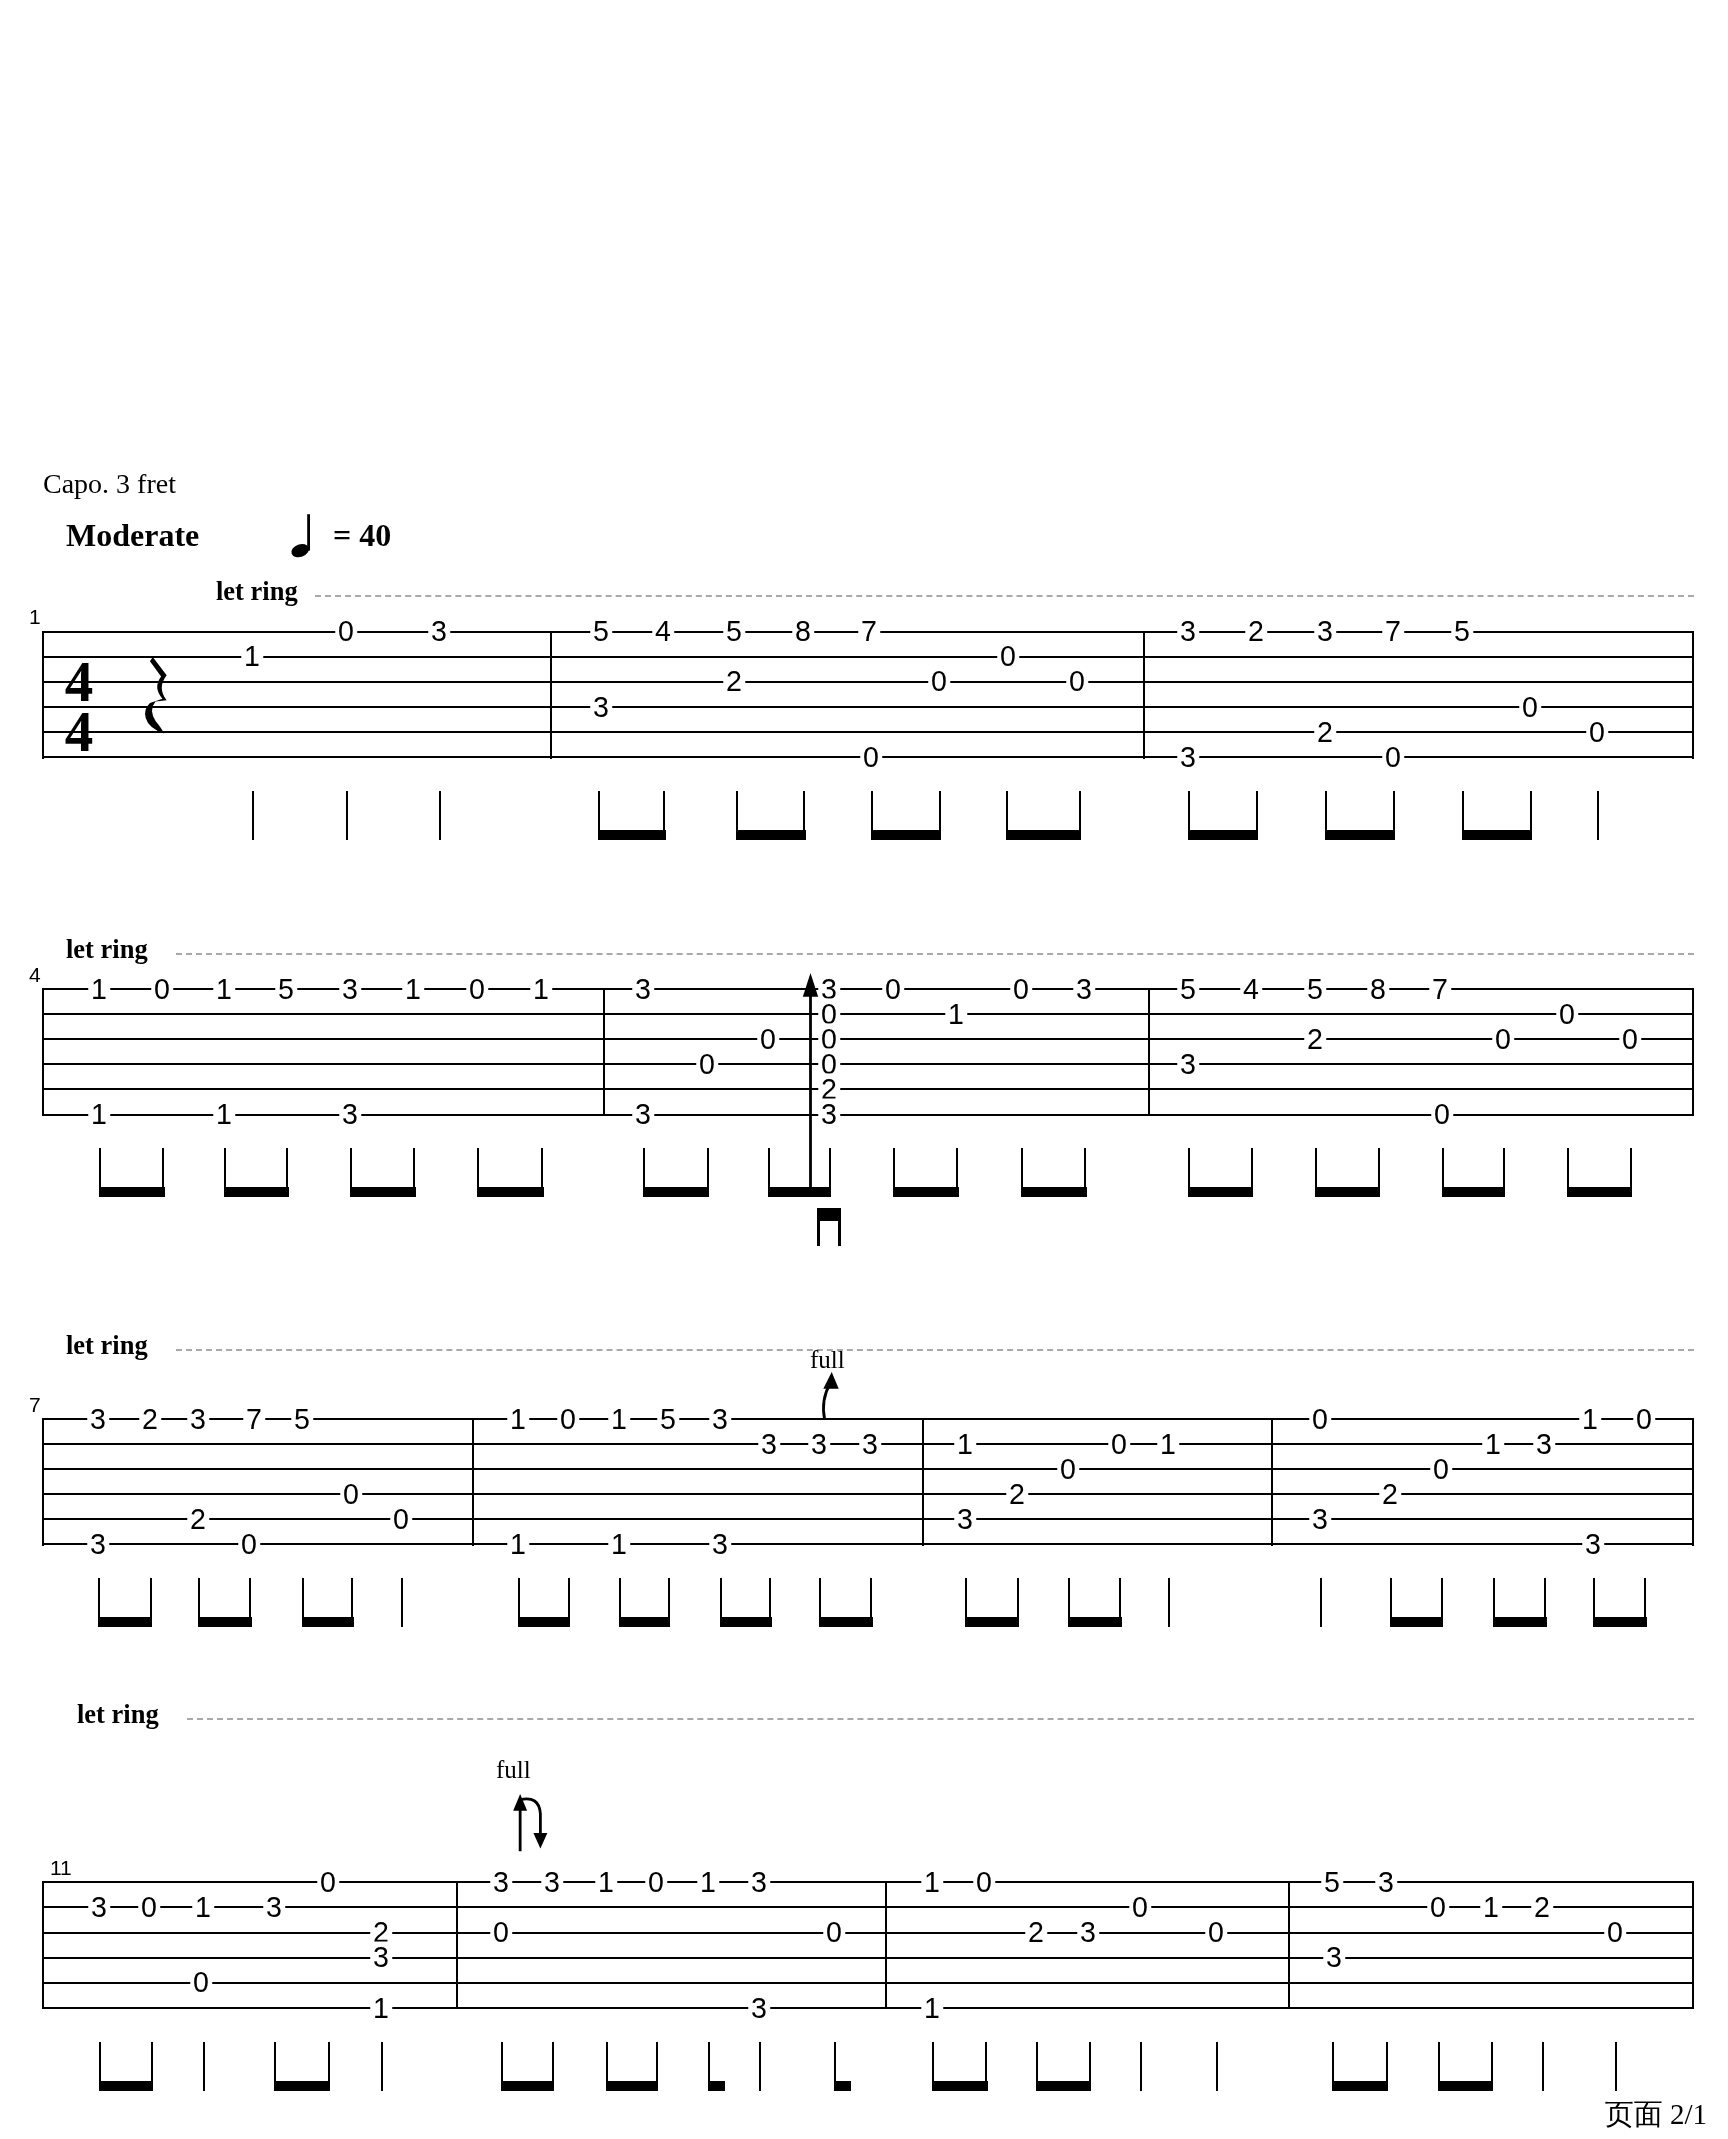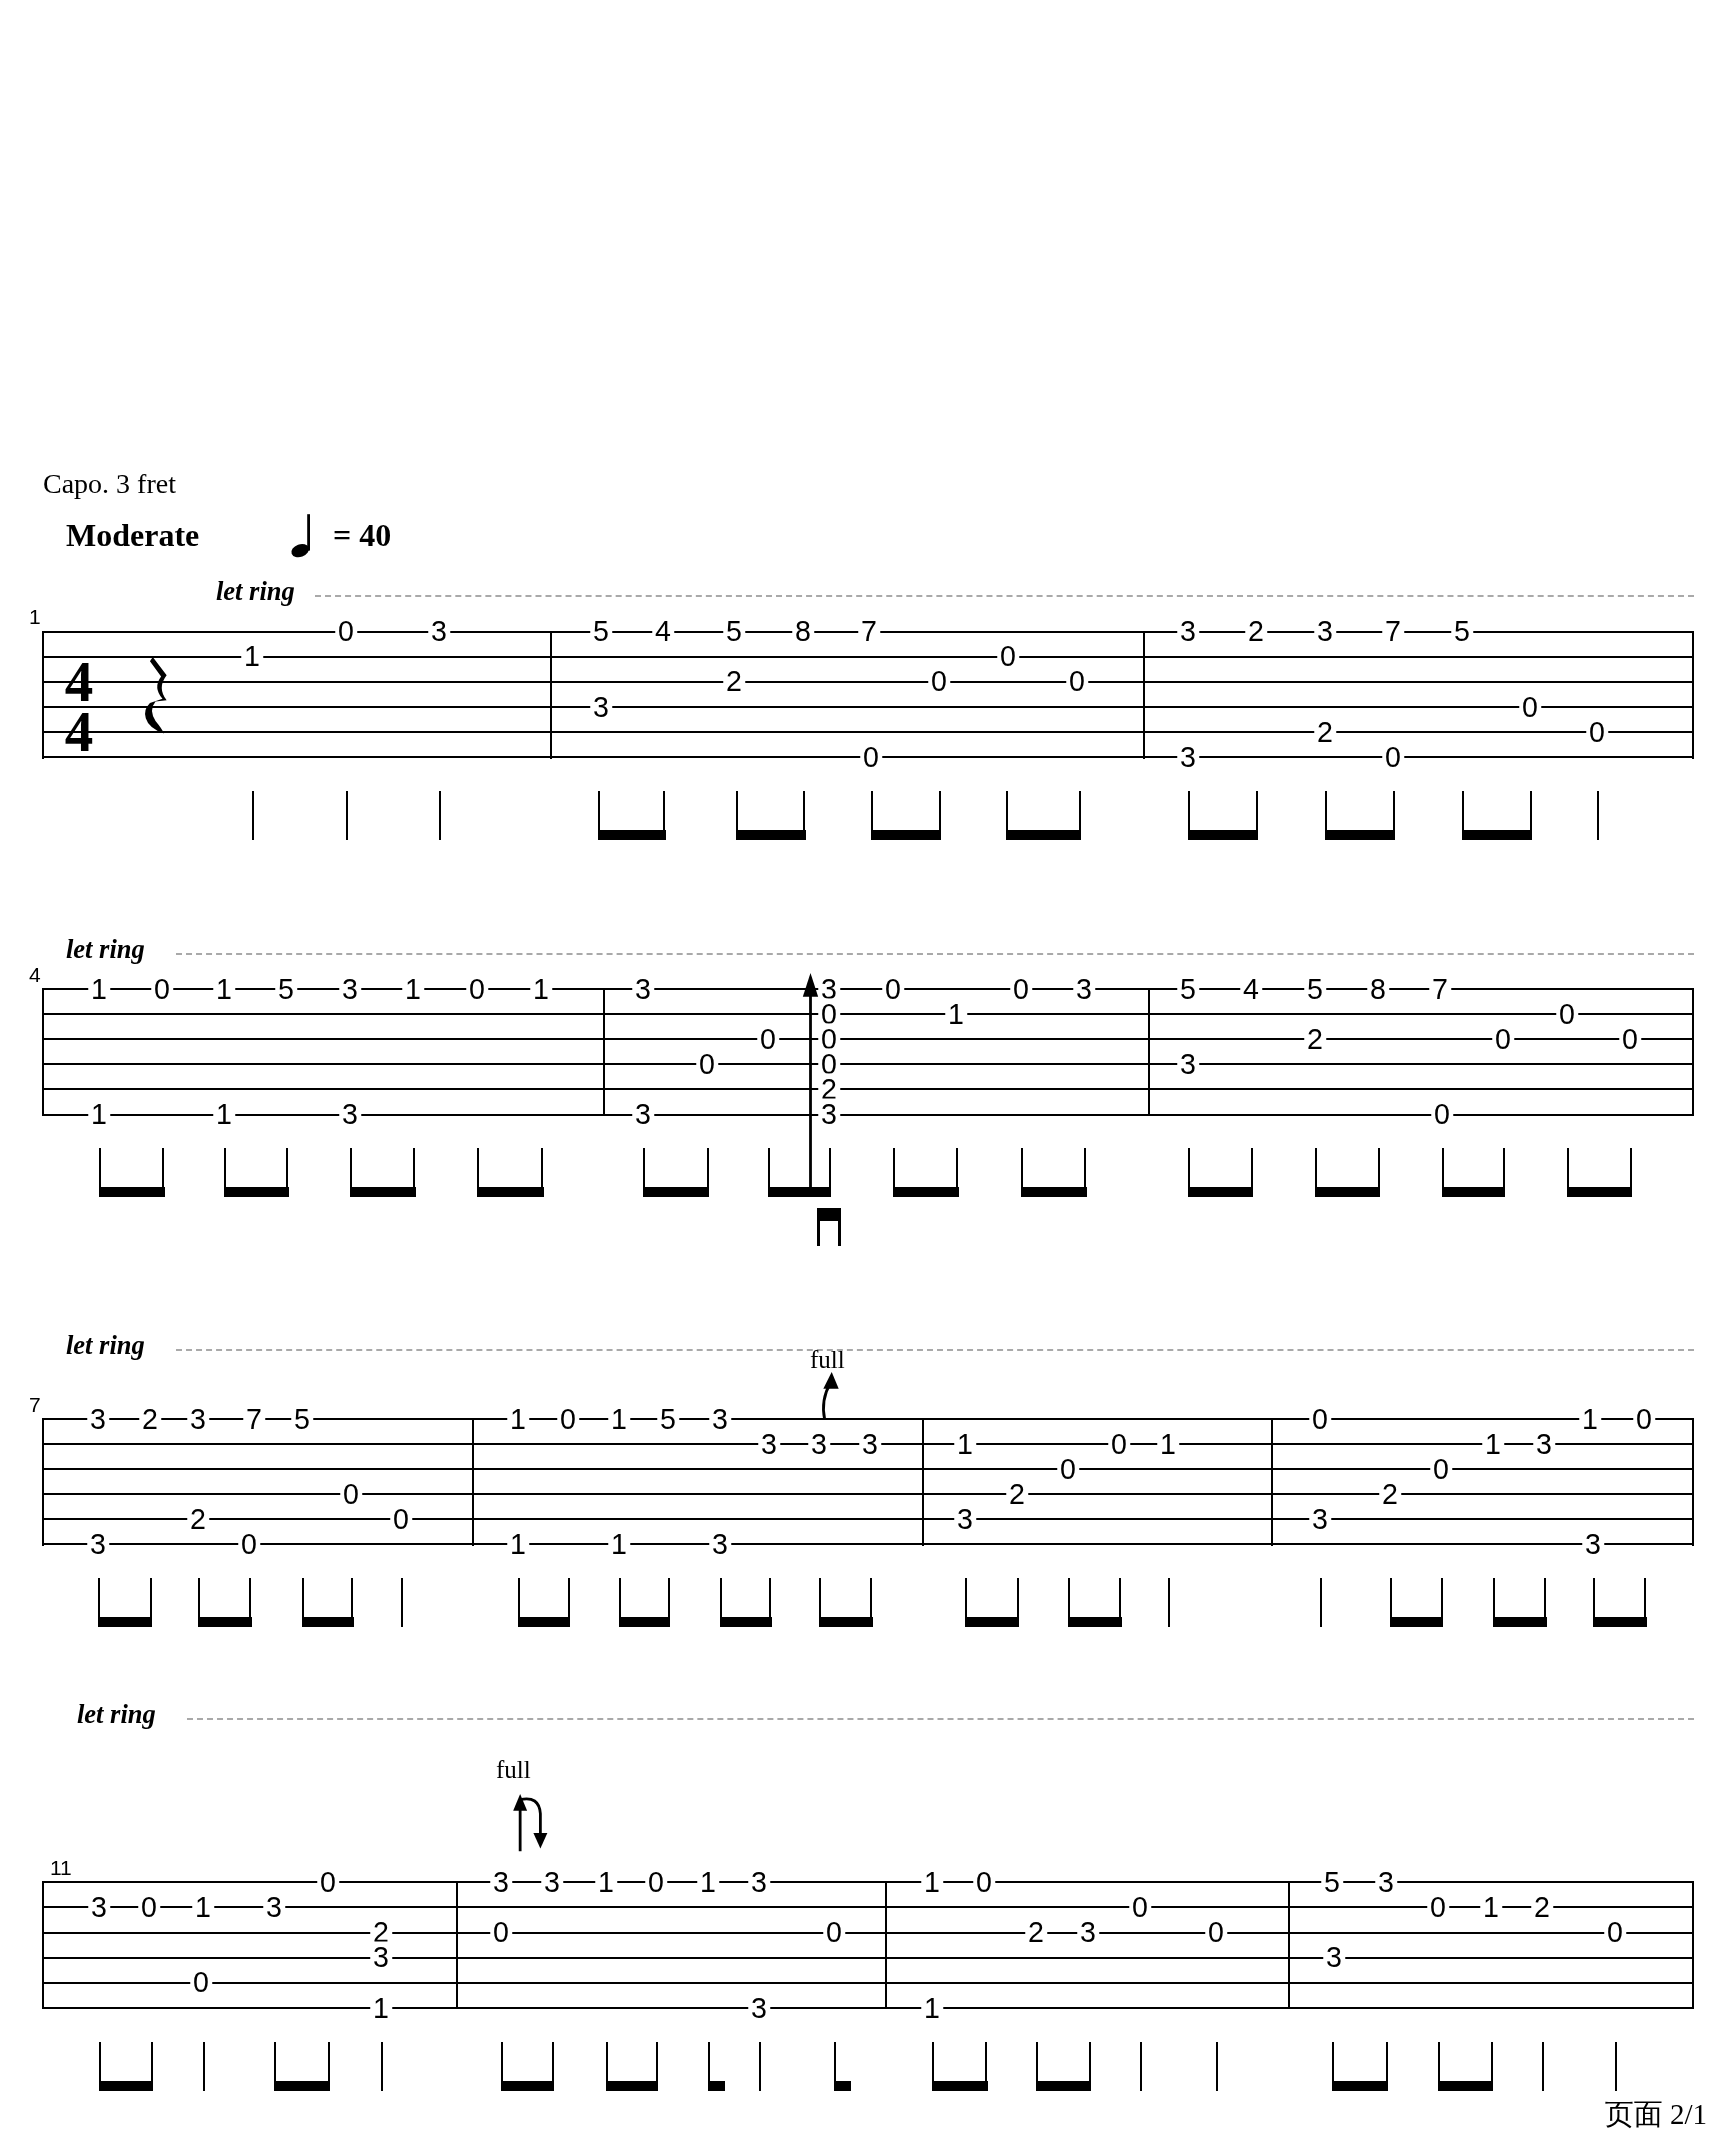--- a/index.html
+++ b/index.html
@@ -14,21 +14,21 @@
   #tempo-eq{left:333px;top:517px;font-size:32px;font-weight:bold;}
   #footer{right:21px;top:2095px;font-size:29px;}
   .staff-line{position:absolute;height:2.1px;background:#000;}
   .barline{position:absolute;width:2.1px;background:#000;}
   .note{position:absolute;transform:translate(-50%,-50%);background:#fff;
         font-family:"Liberation Sans", sans-serif;font-size:28.6px;line-height:31px;
         padding:0 2.8px;white-space:nowrap;}
   .stem{position:absolute;width:2.1px;background:#000;}
   .beam{position:absolute;height:9.8px;background:#000;}
   .stub{position:absolute;height:9.8px;background:#000;}
-  .letring{position:absolute;font-size:26.5px;font-style:italic;font-weight:bold;font-family:"Liberation Serif",serif;}
+  .letring{position:absolute;font-size:26.5px;font-weight:bold;font-family:"Liberation Serif",serif;}
   .dashes{position:absolute;border-top:2.1px dashed #a9a9a9;height:0;}
   .mnum{position:absolute;font-family:"Liberation Sans",sans-serif;font-size:21px;transform:translate(0,-100%);}
   .tsig{position:absolute;font-size:57px;font-weight:bold;transform:translate(-50%,-50%);line-height:57px;}
   .full-label{position:absolute;font-size:25px;font-family:"Liberation Serif",serif;}
   .downstroke{position:absolute;width:18px;height:25px;border-left:3.5px solid #000;border-right:3.5px solid #000;border-top:13.2px solid #000;}
   svg{position:absolute;overflow:visible;}
 </style>
 </head>
 <body>
 

